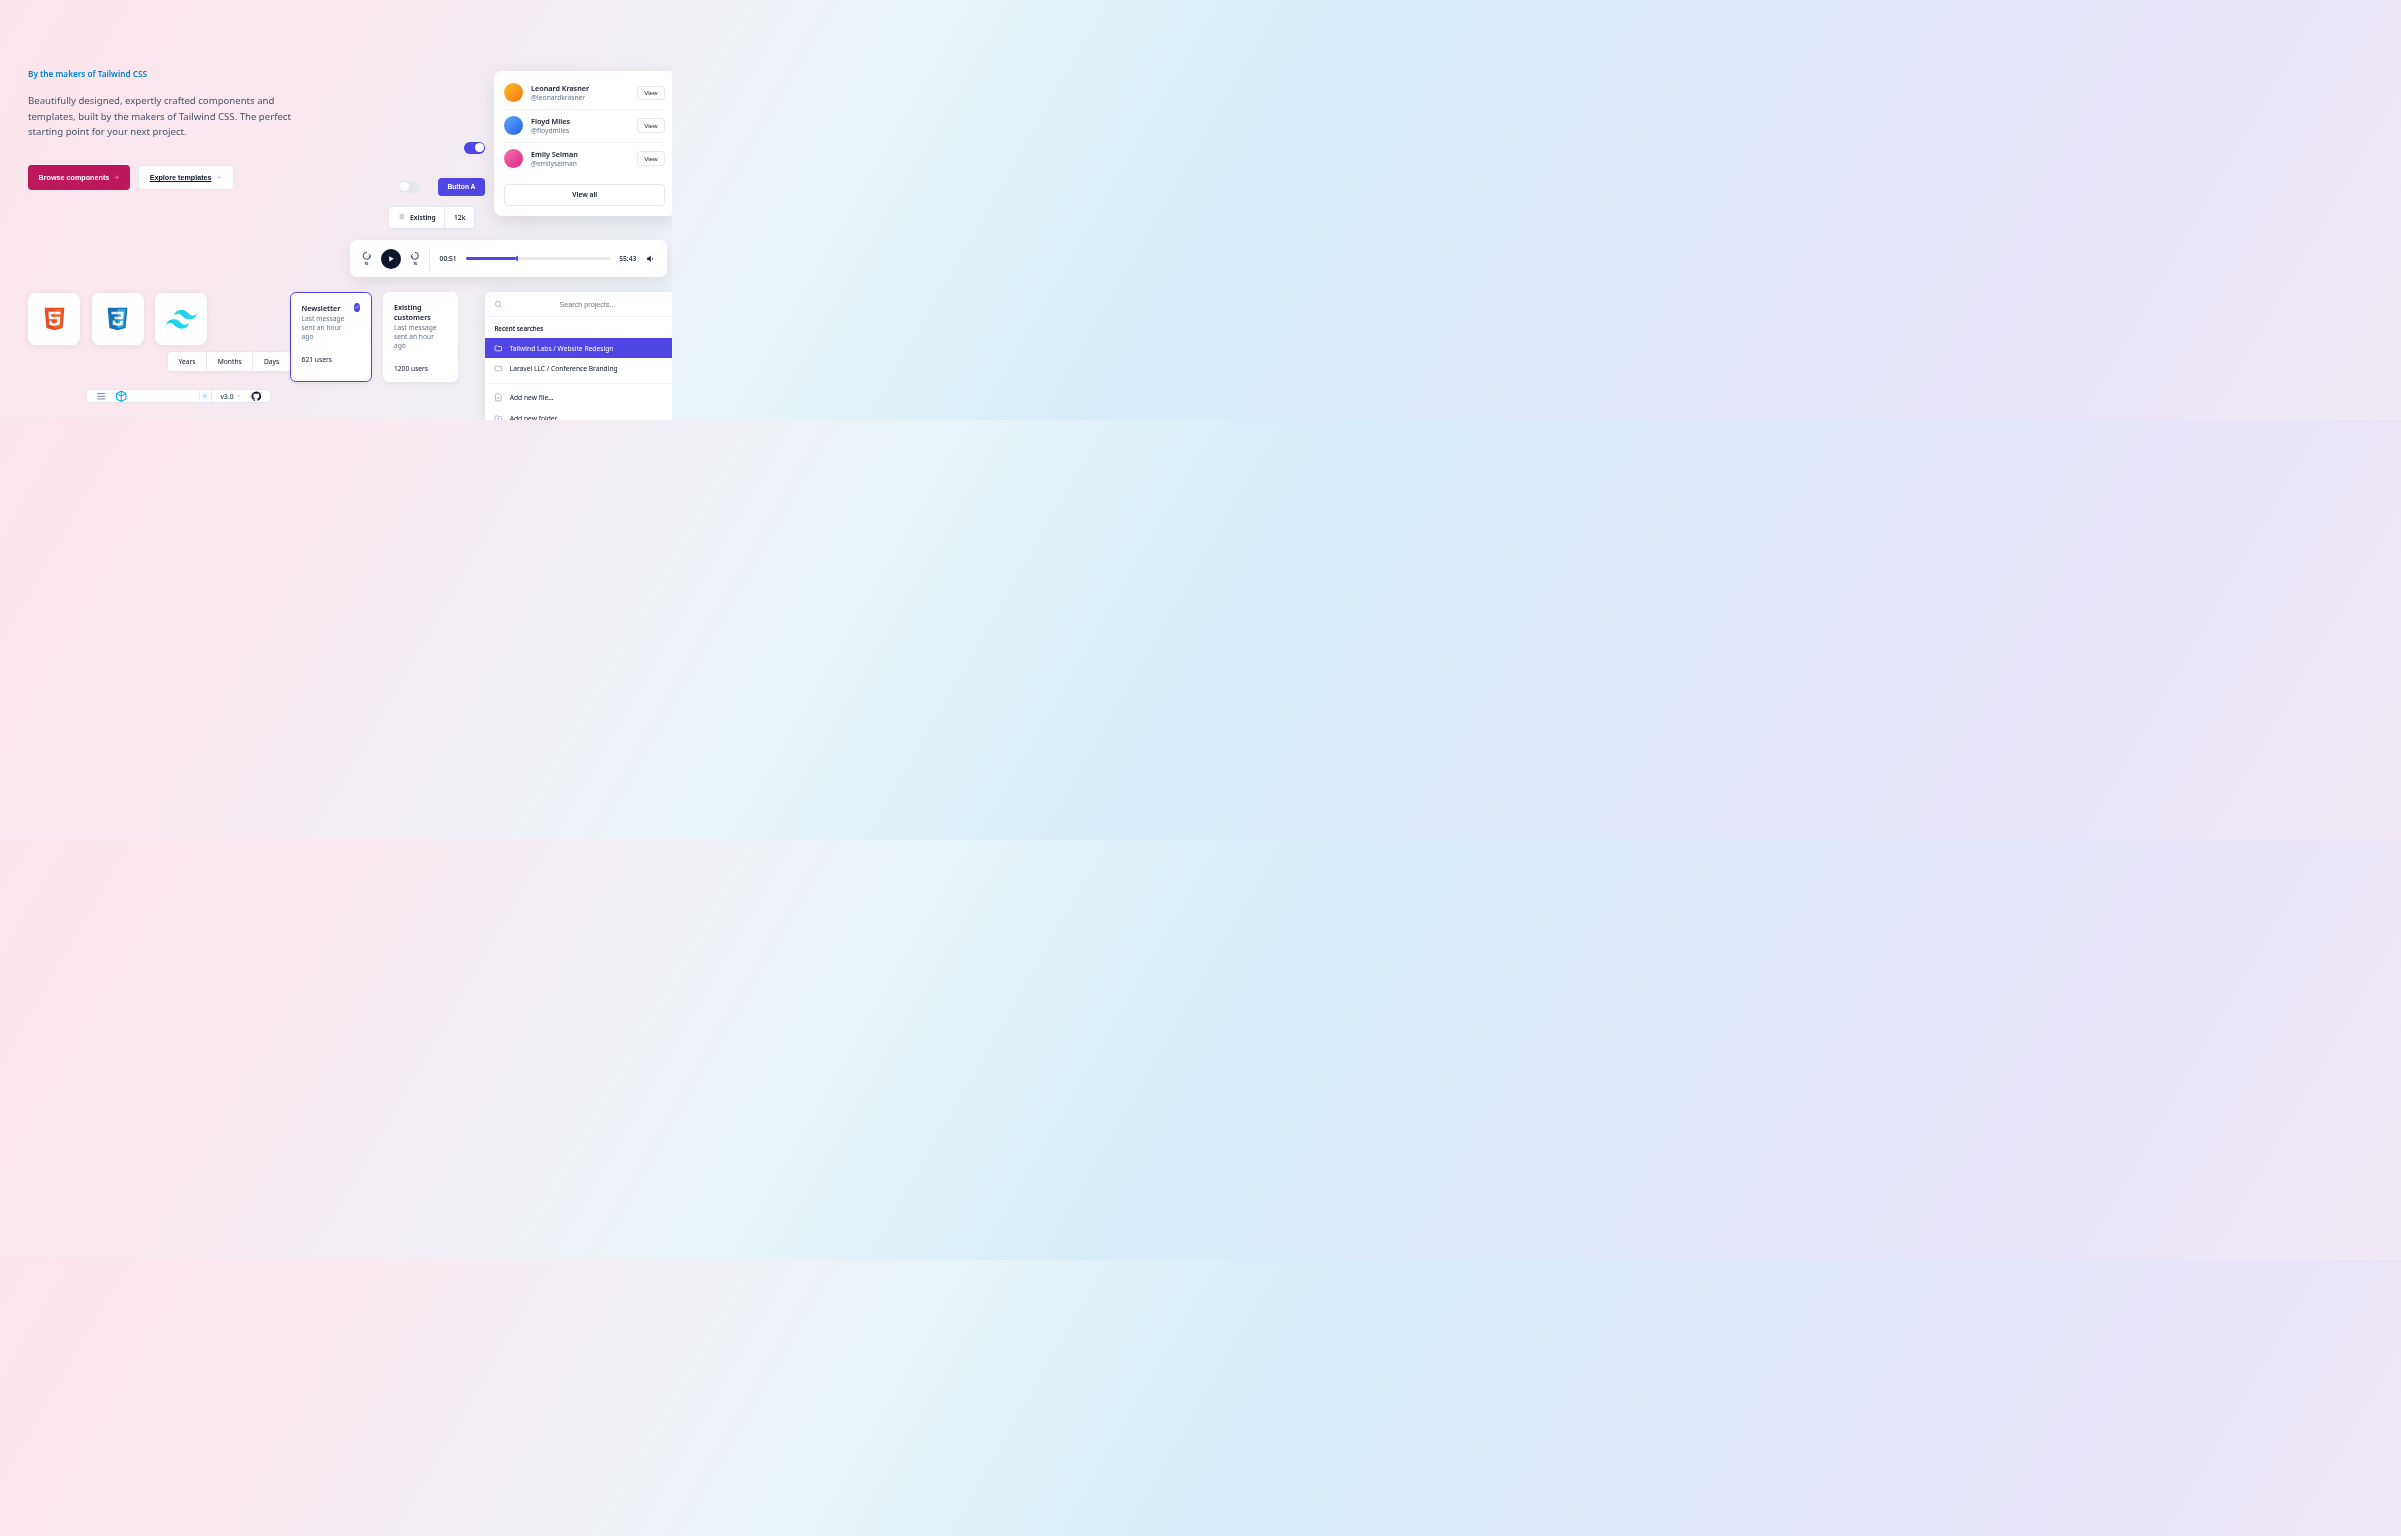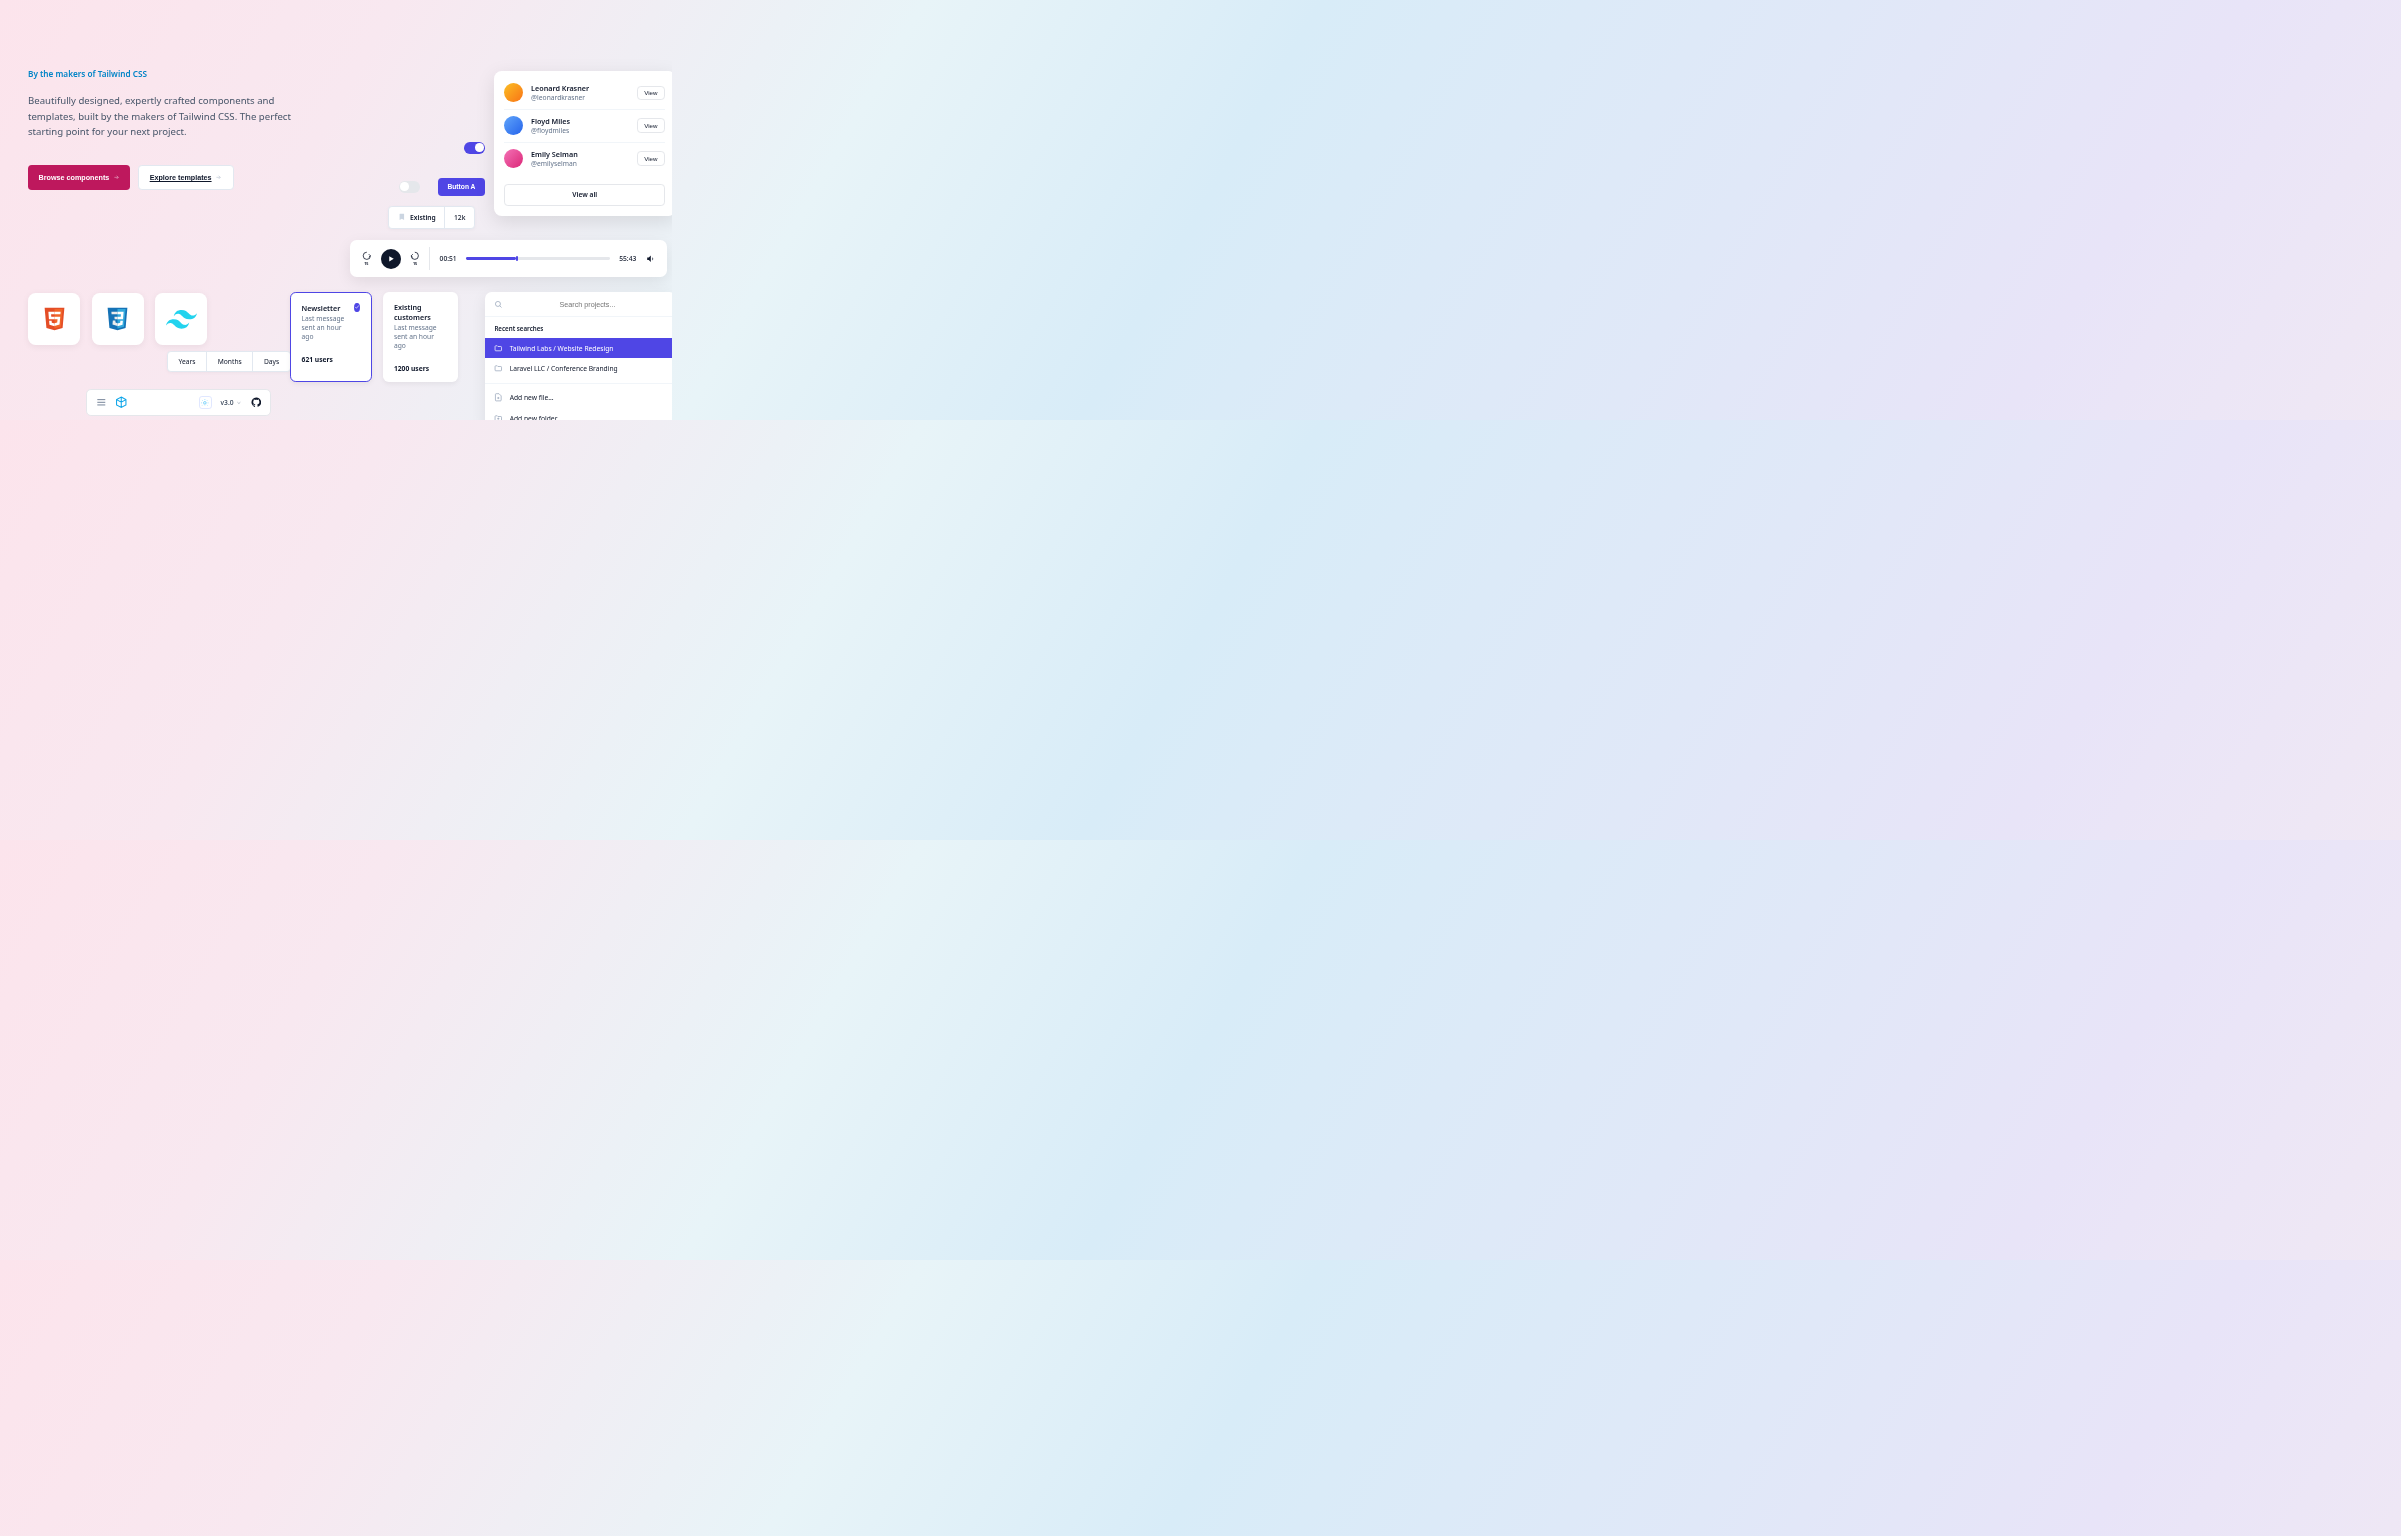--- a/index.html
+++ b/index.html
@@ -24,21 +24,21 @@
 
 .logo-cards { position: absolute; left: 28px; top: 293px; display: flex; gap: 11.5px; }
 .logo-card { width: 52px; height: 52px; background: #fff; border-radius: 7.7px; display: flex; align-items: center; justify-content: center; box-shadow: 0 1.9px 7.7px rgba(0,0,0,0.06); }
 
 
 .seg { position: absolute; left: 167px; top: 351px; display: flex; background: #fff; border: 0.5px solid #e2e8f0; border-radius: 3.8px; overflow: hidden; box-shadow: 0 1px 3.8px rgba(0,0,0,0.04); }
 .seg-item { padding: 4.8px 10.6px; font-size: 6.7px; color: #0f172a; border-right: 0.5px solid #e2e8f0; cursor: pointer; }
 .seg-item:last-child { border-right: none; }
 
 
-.toolbar { position: absolute; left: 86px; top: 389px; width: 185px; height: 27px; background: #fff; border: 0.5px solid #e5e7eb; border-radius: 4.8px; display: flex; align-items: center; padding: 0 8.6px; gap: 8.6px; }
+.toolbar { position: absolute; left: 86px; top: 389px; width: 185px; height: 14px; background: #fff; border: 0.5px solid #e5e7eb; border-radius: 4.8px; display: flex; align-items: center; padding: 0 8.6px; gap: 8.6px; }
 .toolbar-spacer { flex: 1; }
 .sun-badge { width: 13.4px; height: 13.4px; border: 0.5px solid #e0e7ff; border-radius: 2.9px; display:flex; align-items:center; justify-content:center; }
 .ver-pill { display: flex; align-items: center; gap: 2.9px; font-size: 6.7px; color: #334155; font-weight: 500; cursor:pointer; }
 
 
 .toggle-area { position: absolute; right: 187px; top: 142px; display: flex; flex-direction: column; align-items: flex-end; gap: 24px; }
 .toggle { width: 21px; height: 11.5px; border-radius: 5.8px; position: relative; cursor: pointer; }
 .toggle::after { content: ''; position: absolute; width: 8.6px; height: 8.6px; background: #fff; border-radius: 50%; top: 1.4px; }
 .toggle.on { background: #4f46e5; }
 .toggle.on::after { right: 1.4px; }
@@ -76,21 +76,21 @@
 .progress-fill { height: 100%; width: 35%; background: #4f46e5; border-radius: 1.4px; }
 .progress-thumb { position: absolute; left: 35%; top: -1.4px; width: 1.9px; height: 5.8px; background: #4f46e5; border-radius: 1px; }
 
 
 .cards-col { position: absolute; left: 290px; top: 292px; width: 168px; display: flex; flex-direction: row; gap: 11.5px; }
 .card { background: #fff; border-radius: 5.8px; padding: 9.6px 10.6px; box-shadow: 0 1.9px 5.8px rgba(0,0,0,0.06); }
 .card.selected { border: 1px solid #4f46e5; }
 .card-head { display: flex; justify-content: space-between; align-items: flex-start; }
 .card-title { font-weight: 600; font-size: 7.2px; color: #0f172a; }
 .card-sub { font-size: 6.7px; color: #64748b; margin-top: 1.9px; }
-.card-users { font-weight: 700; font-size: 6.7px; color: #0f172a; margin-top: 13.4px; }
+.card-users { font-weight: 400; font-size: 6.7px; color: #0f172a; margin-top: 13.4px; }
 .check-badge { width: 9.6px; height: 9.6px; background: #4f46e5; border-radius: 50%; display:flex; align-items:center; justify-content:center; }
 
 
 .search-panel { position: absolute; right: -3.8px; top: 292px; width: 191px; background: #fff; border-radius: 6.7px; box-shadow: 0 4.8px 14.4px rgba(0,0,0,0.08); overflow: hidden; }
 .search-bar { display: flex; align-items: center; gap: 5.8px; padding: 7.7px 9.6px; border-bottom: 0.5px solid #f1f5f9; }
 .search-input { border: none; outline: none; font-size: 7.2px; color: #64748b; flex: 1; text-align: center; }
 .recent-label { padding: 6.7px 9.6px 4.8px; font-size: 6.2px; font-weight: 600; color: #0f172a; }
 .proj-row { display: flex; align-items: center; gap: 6.7px; padding: 5.8px 9.6px; font-size: 6.7px; color: #0f172a; cursor:pointer; }
 .proj-row.selected { background: #4f46e5; color: #fff; }
 .proj-row.selected svg { stroke: #fff; }

